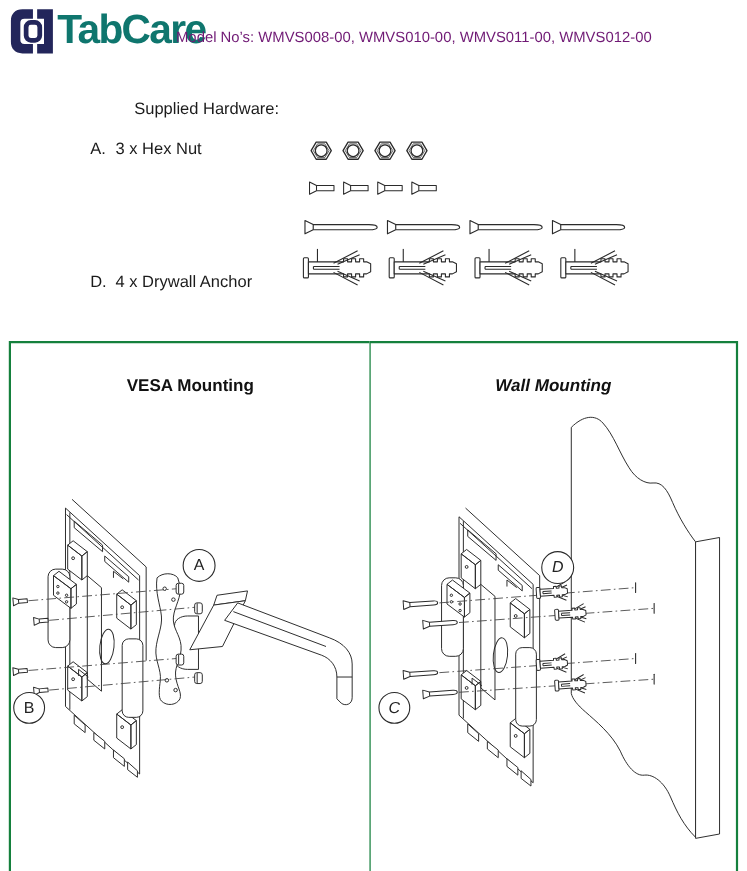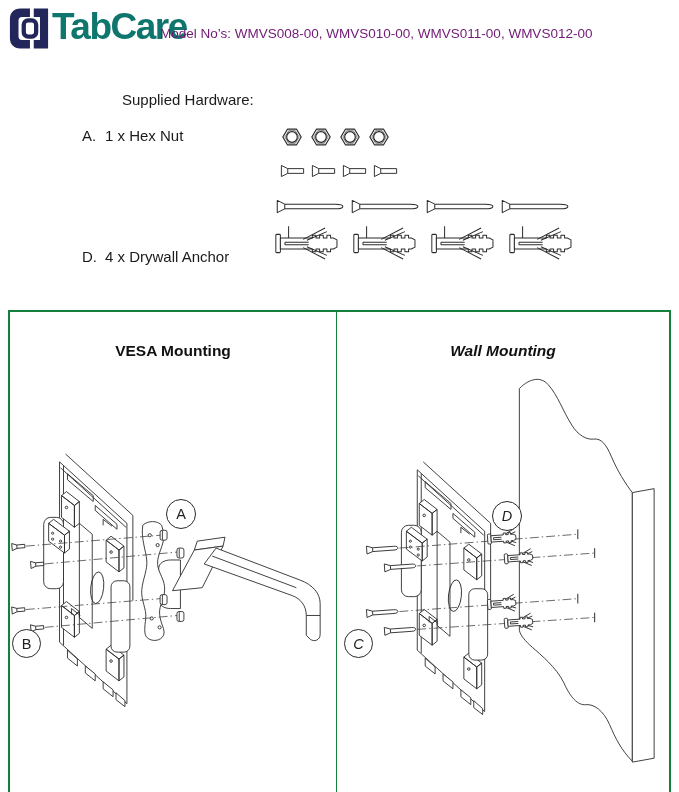--- a/index.html
+++ b/index.html
@@ -136,21 +136,21 @@
     <path fill="#23265b" d="M23,3 H13 C6,3 2,7.5 2,14 V34 C2,40.5 6,45 13,45 H23 V36 H15 C12,36 11,34.5 11,32 V16 C11,13.5 12,12 15,12 H23 Z"></path>
     <rect x="16.5" y="15.5" width="13" height="17" rx="4.5" fill="none" stroke="#23265b" stroke-width="4.5"></rect>
     <path fill="#23265b" d="M27,3 H42 V45 H27 V36 H33.5 V12 H27 Z"></path>
   </svg>
   <div class="logo-text">TabCare</div>
   <div class="subtitle">Model No’s: WMVS008-00, WMVS010-00, WMVS011-00, WMVS012-00</div>
 
   <div class="hw-heading">Supplied Hardware:</div>
 
   <div class="hw-row" style="top:127px">
-    <span class="hw-letter">A.</span><span class="hw-label">1 x Hex Nut</span>
+    <span class="hw-letter">A.</span><span class="hw-label">3 x Hex Nut</span>
   </div>
   <div class="hw-icons" style="left:281px;top:126px;gap:7px">
     <svg width="22" height="22" viewBox="0 0 24 24">
         <use href="#hw-nut"></use>
       </svg>
     <svg width="22" height="22" viewBox="0 0 24 24">
         <use href="#hw-nut"></use>
       </svg>
     <svg width="22" height="22" viewBox="0 0 24 24">
         <use href="#hw-nut"></use>

